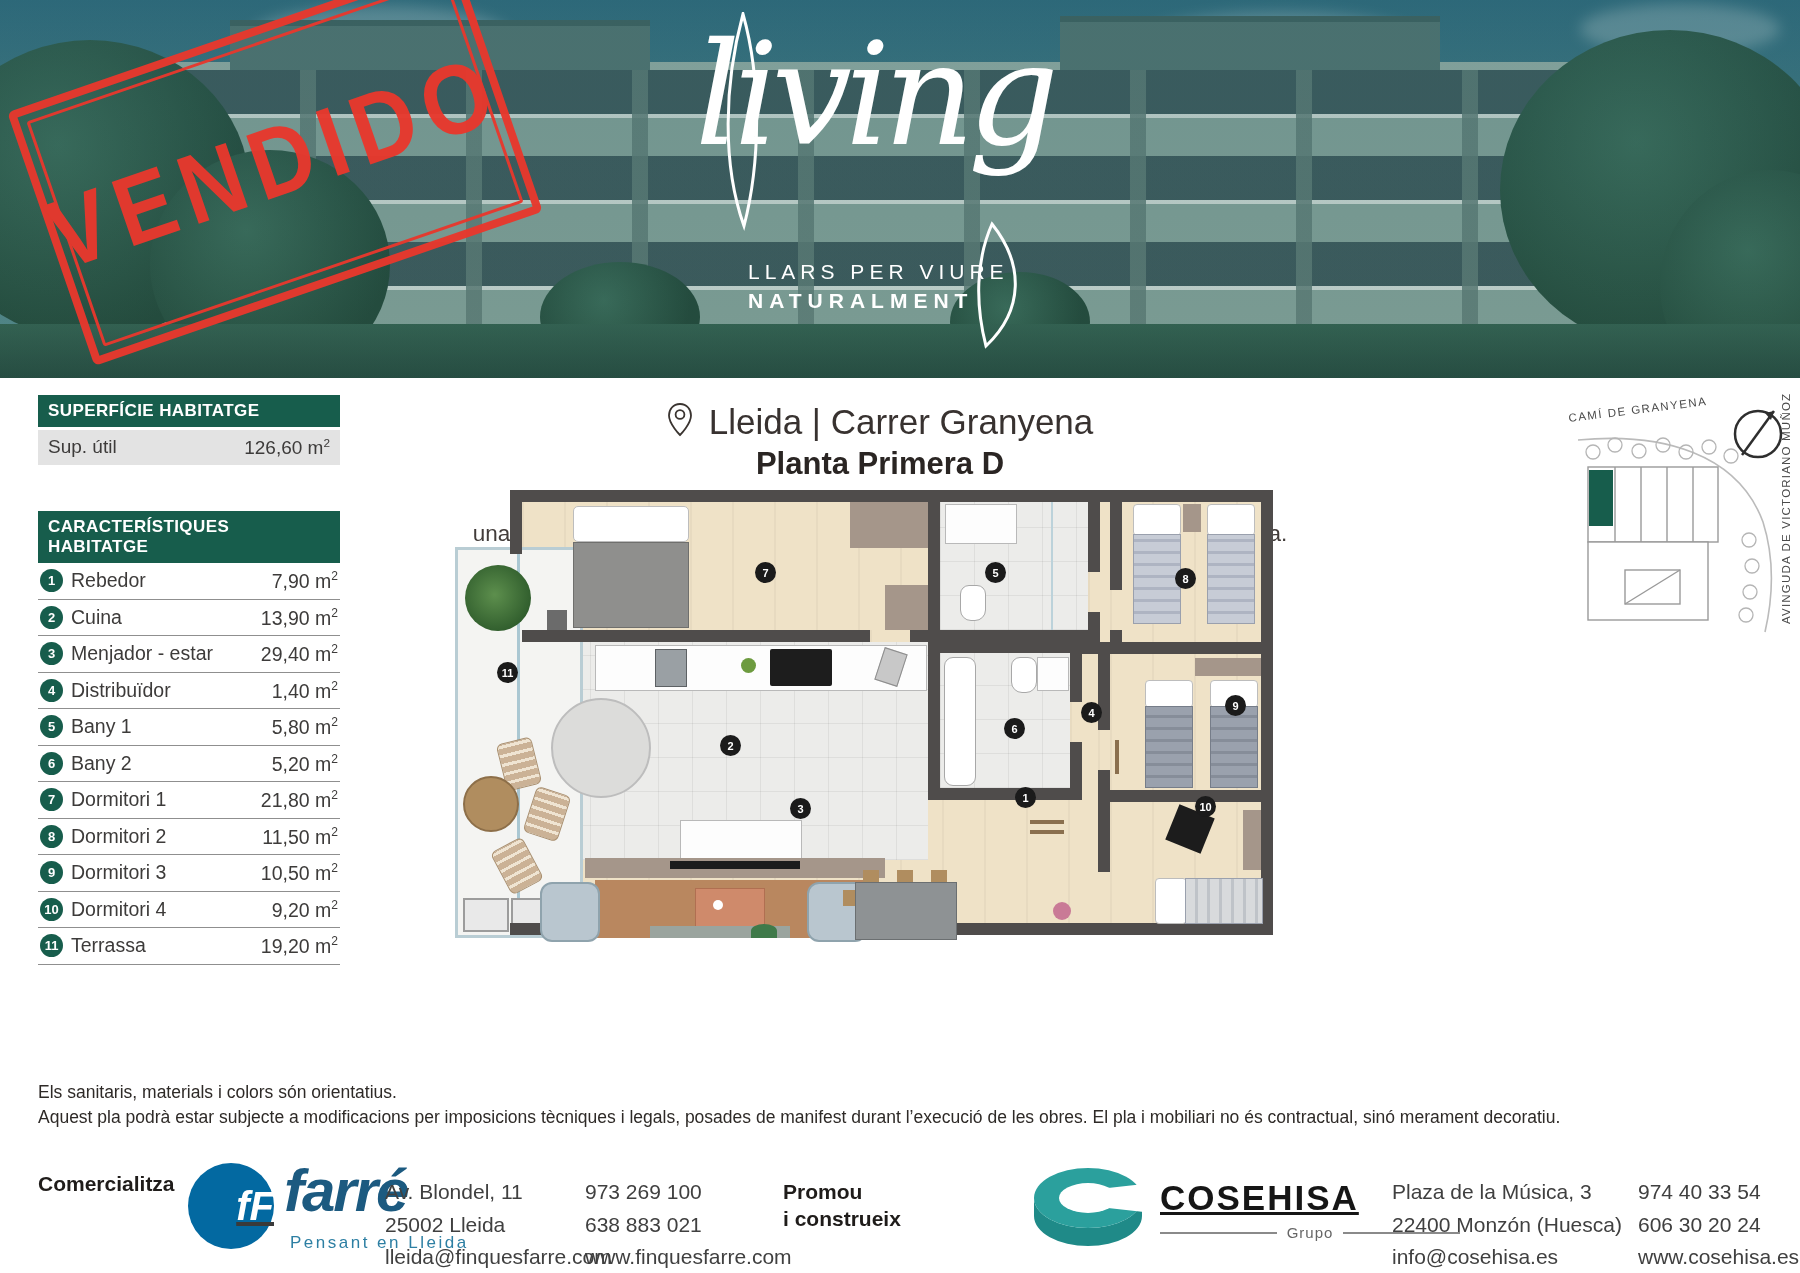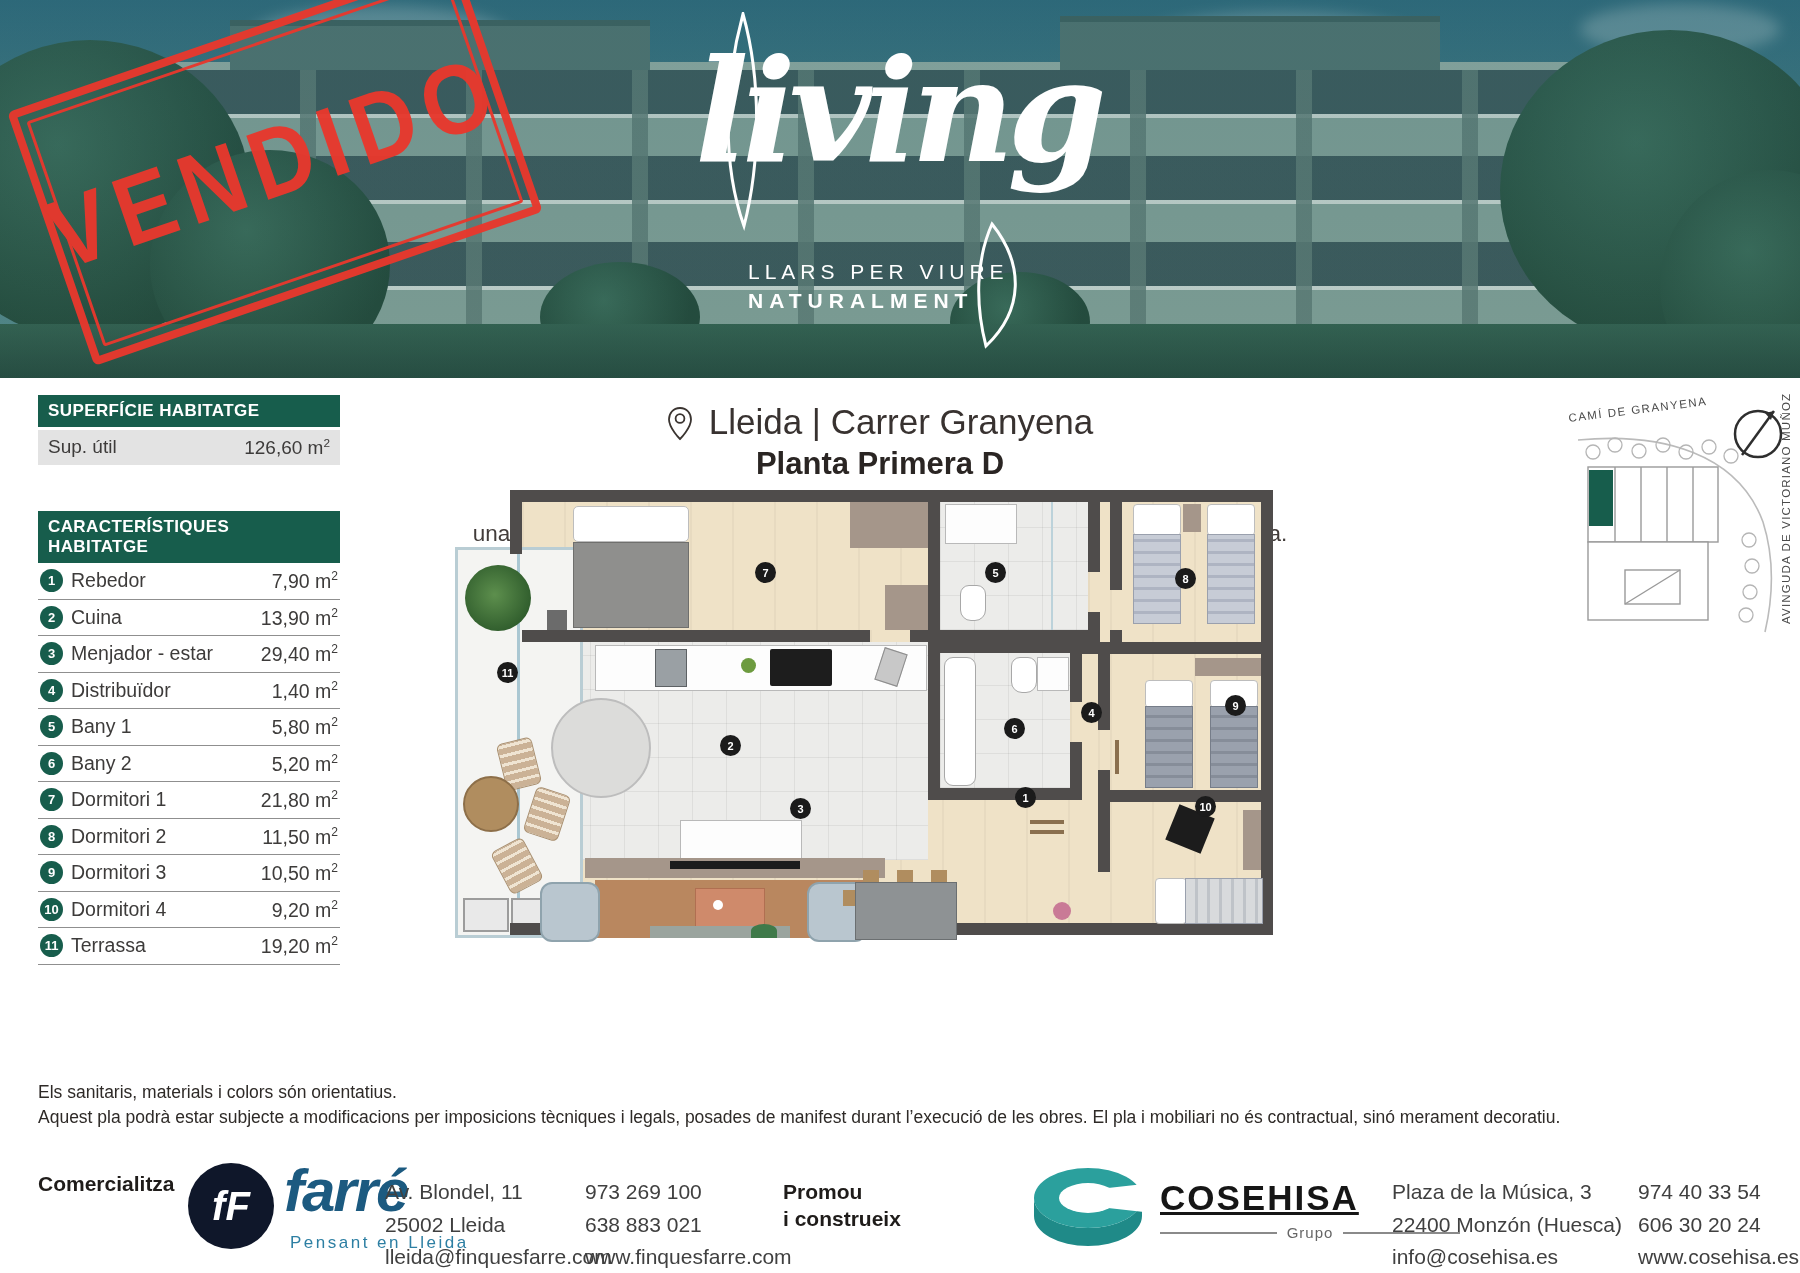--- a/index.html
+++ b/index.html
@@ -17,22 +17,22 @@
           repeating-linear-gradient(180deg,rgba(42,66,70,.78) 0 44px,rgba(223,229,222,.95) 44px 48px,rgba(139,166,155,1) 48px 86px);}
   .roof{position:absolute;left:150px;top:62px;width:1500px;height:10px;background:#9fb4a9;}
   .penthouse{position:absolute;background:#567570;border-top:6px solid #41605c;}
   .tree{position:absolute;border-radius:50%;background:radial-gradient(circle at 40% 35%,#3c6b55,#234634 72%);}
   .hedge{position:absolute;left:0;top:324px;width:1800px;height:54px;
         background:linear-gradient(180deg,#35604c,#26483a);}
   .hero-tint{position:absolute;inset:0;background:linear-gradient(180deg,rgba(40,100,110,.28),rgba(40,100,105,.16));}
 
   
   .logo{position:absolute;left:640px;top:12px;width:460px;height:340px;color:#fff;}
-  .logo-script{position:absolute;left:55px;top:28px;font-family:"DejaVu Serif",serif;
-        font-style:italic;font-weight:bold;font-size:142px;line-height:1;letter-spacing:-7px;}
+  .logo-script{position:absolute;left:55px;top:12px;font-family:"DejaVu Serif",serif;
+        font-style:italic;font-weight:normal;font-size:142px;line-height:1;letter-spacing:-7px;}
   .logo-tag1{position:absolute;left:108px;top:248px;font-size:21px;letter-spacing:5px;}
   .logo-tag2{position:absolute;left:108px;top:277px;font-size:21px;font-weight:bold;letter-spacing:6px;}
   .logo-leaves{position:absolute;left:0;top:0;}
 
   
   .stamp{position:absolute;left:38px;top:28px;width:458px;height:252px;transform:rotate(-19deg);
         border:8px solid #e8382d;border-radius:6px;opacity:.96;display:flex;align-items:center;justify-content:center;}
   .stamp-inner{position:absolute;inset:7px;border:3px solid #e8382d;border-radius:3px;
         display:flex;align-items:center;justify-content:center;}
   .stamp-text{font-size:88px;font-weight:900;color:#e8382d;letter-spacing:10px;transform:scaleY(1.12);}
@@ -45,21 +45,21 @@
         margin-top:3px;padding:6px 10px;font-size:19px;color:#3d3b3a;}
   .feat-row{display:flex;align-items:center;padding:6px 2px 6px 2px;border-bottom:1px solid #8f8f8f;
         font-size:19.5px;color:#3d3b3a;}
   .feat-num{flex:0 0 auto;width:23px;height:23px;border-radius:50%;background:#175d4c;color:#fff;
         font-size:13px;font-weight:bold;display:flex;align-items:center;justify-content:center;margin-right:8px;}
   .feat-val{margin-left:auto;}
   sup{font-size:62%;}
 
   
   .loc-title{position:absolute;left:430px;top:402px;width:900px;display:flex;gap:16px;
-        align-items:flex-end;justify-content:center;font-size:35px;color:#383230;}
+        align-items:flex-start;justify-content:center;font-size:35px;color:#383230;}
   .loc-sub{position:absolute;left:430px;top:446px;width:900px;text-align:center;
         font-size:31px;font-weight:bold;color:#2a2523;}
   .loc-desc{position:absolute;left:400px;top:486px;width:960px;text-align:center;
         font-size:22.5px;line-height:1.42;color:#423c3a;}
 
   
   .fp{position:absolute;left:455px;top:490px;width:880px;height:448px;}
   .fp *{position:absolute;}
   .w{background:#4f4c4b;}
   .beige{background:#efe2c7;background-image:repeating-linear-gradient(90deg,rgba(0,0,0,.035) 0 2px,rgba(0,0,0,0) 2px 42px);}
@@ -76,21 +76,21 @@
   
   .sitemap{position:absolute;left:1553px;top:392px;}
 
   
   .disclaimer{position:absolute;left:38px;top:1080px;width:1736px;font-size:17.5px;
         line-height:1.45;color:#2e2a27;}
 
   
   .ft-label{position:absolute;font-size:21px;font-weight:600;color:#1f1c1a;}
   .farre-circle{position:absolute;left:188px;top:1163px;width:86px;height:86px;border-radius:50%;
-        background:#0f172a;display:flex;align-items:center;justify-content:center;}
+        background:#0369a1;display:flex;align-items:center;justify-content:flex-end;text-decoration:underline;}
   .farre-mono{color:#fff;font-size:40px;font-weight:bold;font-style:italic;}
   .farre-name{position:absolute;left:284px;top:1156px;font-size:60px;font-weight:800;
         font-style:italic;color:#1c5a80;letter-spacing:-2px;}
   .farre-tag{position:absolute;left:290px;top:1233px;font-size:17px;color:#2d7fa3;letter-spacing:2.5px;}
   .ft-col{position:absolute;font-size:21px;line-height:1.55;color:#404040;}
   .promou{position:absolute;left:783px;top:1178px;font-size:21px;font-weight:bold;
         line-height:1.3;color:#1f1c1a;}
   .cos-name{position:absolute;left:1160px;top:1178px;font-size:35px;font-weight:800;
         letter-spacing:2px;color:#161616;text-decoration:underline;}
   .cos-group{position:absolute;left:1160px;top:1224px;width:300px;display:flex;align-items:center;

